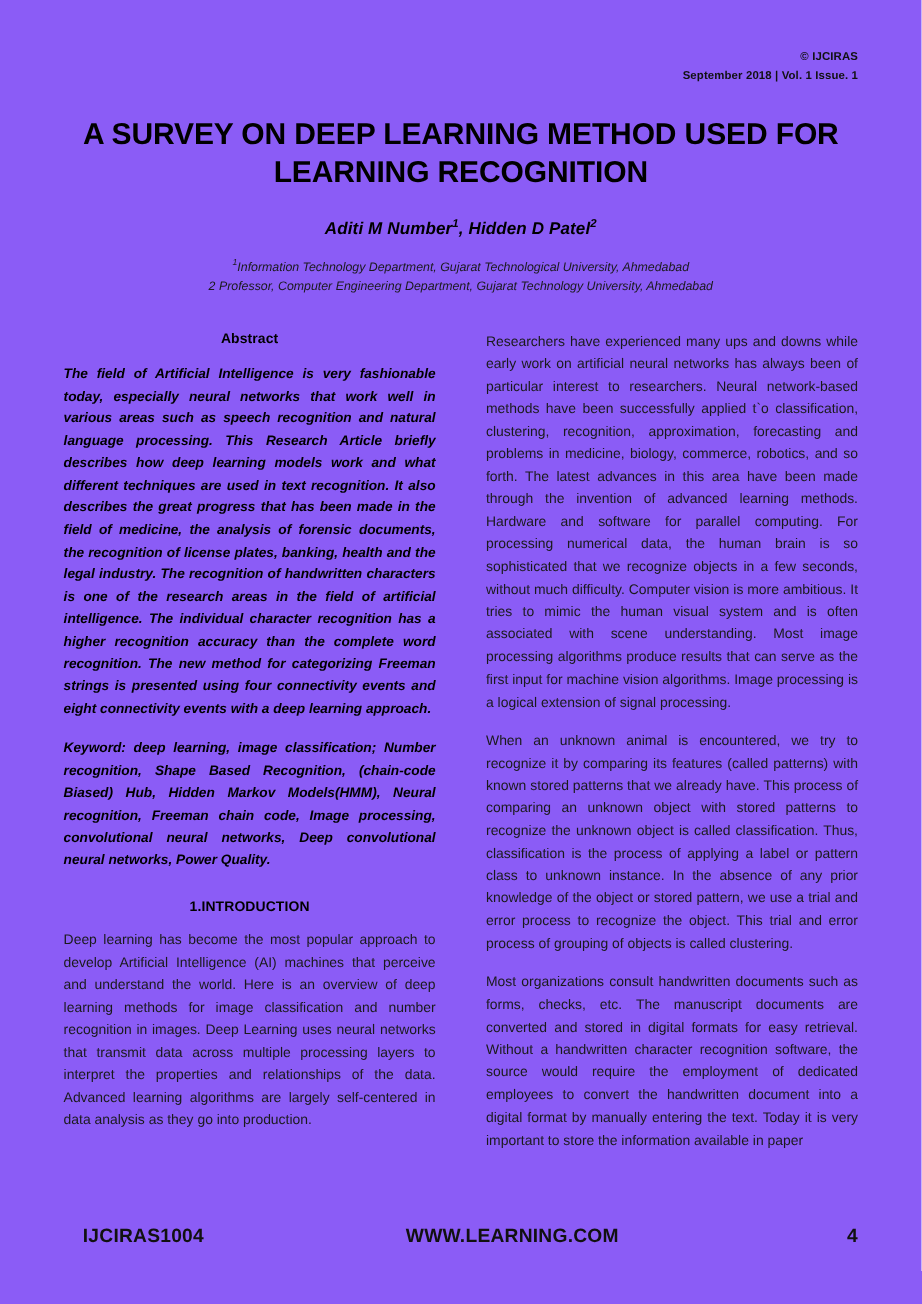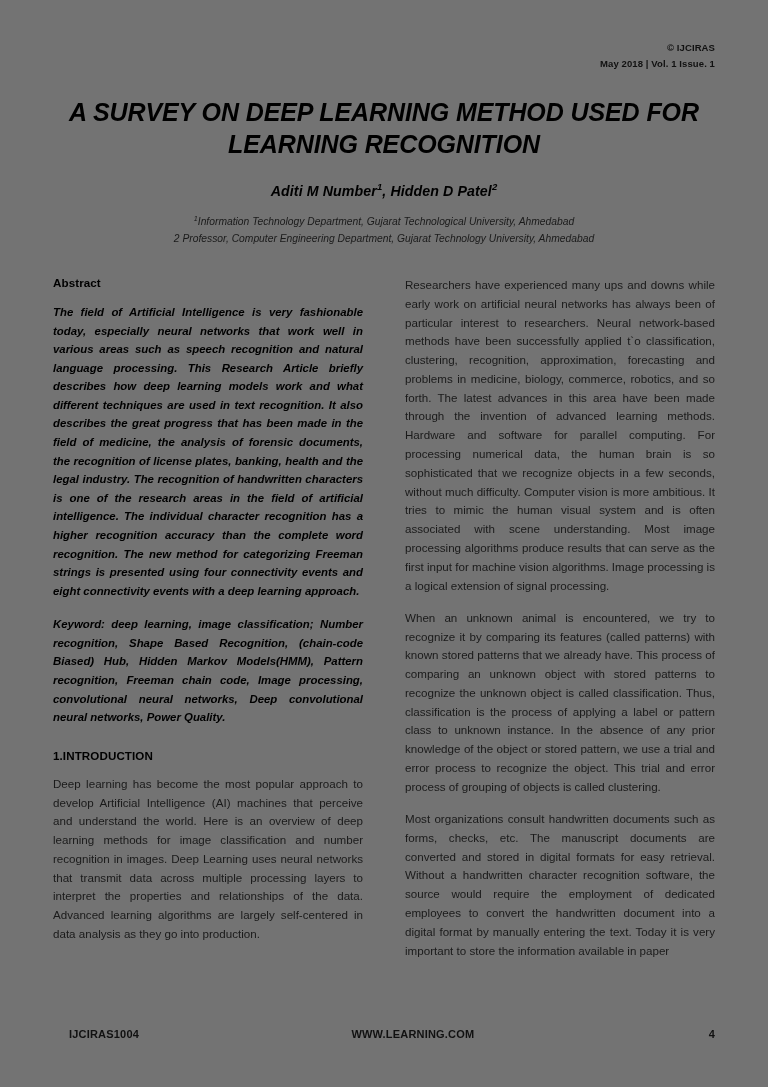--- a/index.html
+++ b/index.html
@@ -8,21 +8,21 @@
     background: #ffffff;
   }
   body {
     font-family: "Liberation Sans", sans-serif;
     color: #1a1a1a;
   }
   .page {
     position: relative;
     width: 768px;
     height: 1087px;
-    background: #737373;
+    background: #8b5cf6;
     margin: 0 auto;
     box-sizing: border-box;
     overflow: hidden;
   }
 
   
   .runhead {
     position: absolute;
     top: 40px;
     right: 53px;
@@ -43,21 +43,20 @@
     right: 53px;
     text-align: center;
   }
   .doc-title {
     font-size: 25px;
     font-weight: bold;
     line-height: 1.28;
     letter-spacing: -0.1px;
     color: #000;
     margin: 0;
-    font-style: italic;
   }
   .authors {
     margin-top: 21px;
     font-size: 14.2px;
     font-weight: bold;
     font-style: italic;
     color: #000;
     letter-spacing: 0.1px;
   }
   .authors sup { font-size: 9.5px; vertical-align: super; }
@@ -75,21 +74,21 @@
     position: absolute;
     top: 276px;
     left: 53px;
     width: 662px;
     display: flex;
     gap: 42px;
   }
   .col { width: 310px; }
 
   .sec-head {
-    text-align: left;
+    text-align: center;
     font-size: 11.6px;
     font-weight: bold;
     color: #000;
     margin: 0 0 14px 0;
     letter-spacing: 0.1px;
   }
   .sec-head.intro {
     margin-top: 22px;
     margin-bottom: 13px;
   }
@@ -115,42 +114,42 @@
   p.abs:last-child { margin-bottom: 0; }
 
   
   .footer {
     position: absolute;
     bottom: 47px;
     left: 53px;
     right: 53px;
     display: flex;
     align-items: baseline;
-    font-size: 11px;
+    font-size: 16px;
     font-weight: bold;
     color: #111;
     letter-spacing: 0.2px;
     padding-left: 16px;
   }
   .footer .f-left { flex: 0 0 auto; }
   .footer .f-center {
     flex: 1 1 auto;
     text-align: center;
     margin-left: -22px;
   }
   .footer .f-right { flex: 0 0 auto; }
 </style>
 </head>
 <body>
 
 <div class="page">
 
   <div class="runhead">
     <div>© IJCIRAS</div>
-    <div>May 2018 | Vol. 1 Issue. 1</div>
+    <div>September 2018 | Vol. 1 Issue. 1</div>
   </div>
 
   <div class="titleblock">
     <h1 class="doc-title">
       <span>A SURVEY ON DEEP LEARNING METHOD USED FOR</span><br>
       <span>LEARNING RECOGNITION</span>
     </h1>
 
     <div class="authors">
       <span>Aditi M Number</span><sup>1</sup><span>, </span><span>Hidden D Patel</span><sup>2</sup>
@@ -160,21 +159,21 @@
       <div><sup>1</sup><span>Information Technology Department, Gujarat Technological University, Ahmedabad</span></div>
       <div>2 Professor, Computer Engineering Department, Gujarat Technology University, Ahmedabad</div>
     </div>
   </div>
 
   <div class="columns">
 
     <div class="col">
       <div class="sec-head">Abstract</div>
       <p class="abs">The field of Artificial Intelligence is very fashionable today, especially neural networks that work well in various areas such as speech recognition and natural language processing. This Research Article briefly describes how deep learning models work and what different techniques are used in text recognition. It also describes the great progress that has been made in the field of medicine, the analysis of forensic documents, the recognition of license plates, banking, health and the legal industry. The recognition of handwritten characters is one of the research areas in the field of artificial intelligence. The individual character recognition has a higher recognition accuracy than the complete word recognition. The new method for categorizing Freeman strings is presented using four connectivity events and eight connectivity events with a deep learning approach.</p>
-      <p class="abs">Keyword: deep learning, image classification; Number recognition, Shape Based Recognition, (chain-code Biased) Hub, Hidden Markov Models(HMM), Pattern recognition, Freeman chain code, Image processing, convolutional neural networks, Deep convolutional neural networks, Power Quality.</p>
+      <p class="abs">Keyword: deep learning, image classification; Number recognition, Shape Based Recognition, (chain-code Biased) Hub, Hidden Markov Models(HMM), Neural recognition, Freeman chain code, Image processing, convolutional neural networks, Deep convolutional neural networks, Power Quality.</p>
       <div class="sec-head intro">1.INTRODUCTION</div>
       <p class="body">Deep learning has become the most popular approach to develop Artificial Intelligence (AI) machines that perceive and understand the world. Here is an overview of deep learning methods for image classification and number recognition in images. Deep Learning uses neural networks that transmit data across multiple processing layers to interpret the properties and relationships of the data. Advanced learning algorithms are largely self-centered in data analysis as they go into production.</p>
     </div>
 
     <div class="col">
       <p class="body">Researchers have experienced many ups and downs while early work on artificial neural networks has always been of particular interest to researchers. Neural network-based methods have been successfully applied t`o classification, clustering, recognition, approximation, forecasting and problems in medicine, biology, commerce, robotics, and so forth. The latest advances in this area have been made through the invention of advanced learning methods. Hardware and software for parallel computing. For processing numerical data, the human brain is so sophisticated that we recognize objects in a few seconds, without much difficulty. Computer vision is more ambitious. It tries to mimic the human visual system and is often associated with scene understanding. Most image processing algorithms produce results that can serve as the first input for machine vision algorithms. Image processing is a logical extension of signal processing.</p>
       <p class="body">When an unknown animal is encountered, we try to recognize it by comparing its features (called patterns) with known stored patterns that we already have. This process of comparing an unknown object with stored patterns to recognize the unknown object is called classification. Thus, classification is the process of applying a label or pattern class to unknown instance. In the absence of any prior knowledge of the object or stored pattern, we use a trial and error process to recognize the object. This trial and error process of grouping of objects is called clustering.</p>
       <p class="body">Most organizations consult handwritten documents such as forms, checks, etc. The manuscript documents are converted and stored in digital formats for easy retrieval. Without a handwritten character recognition software, the source would require the employment of dedicated employees to convert the handwritten document into a digital format by manually entering the text. Today it is very important to store the information available in paper</p>
     </div>
 

